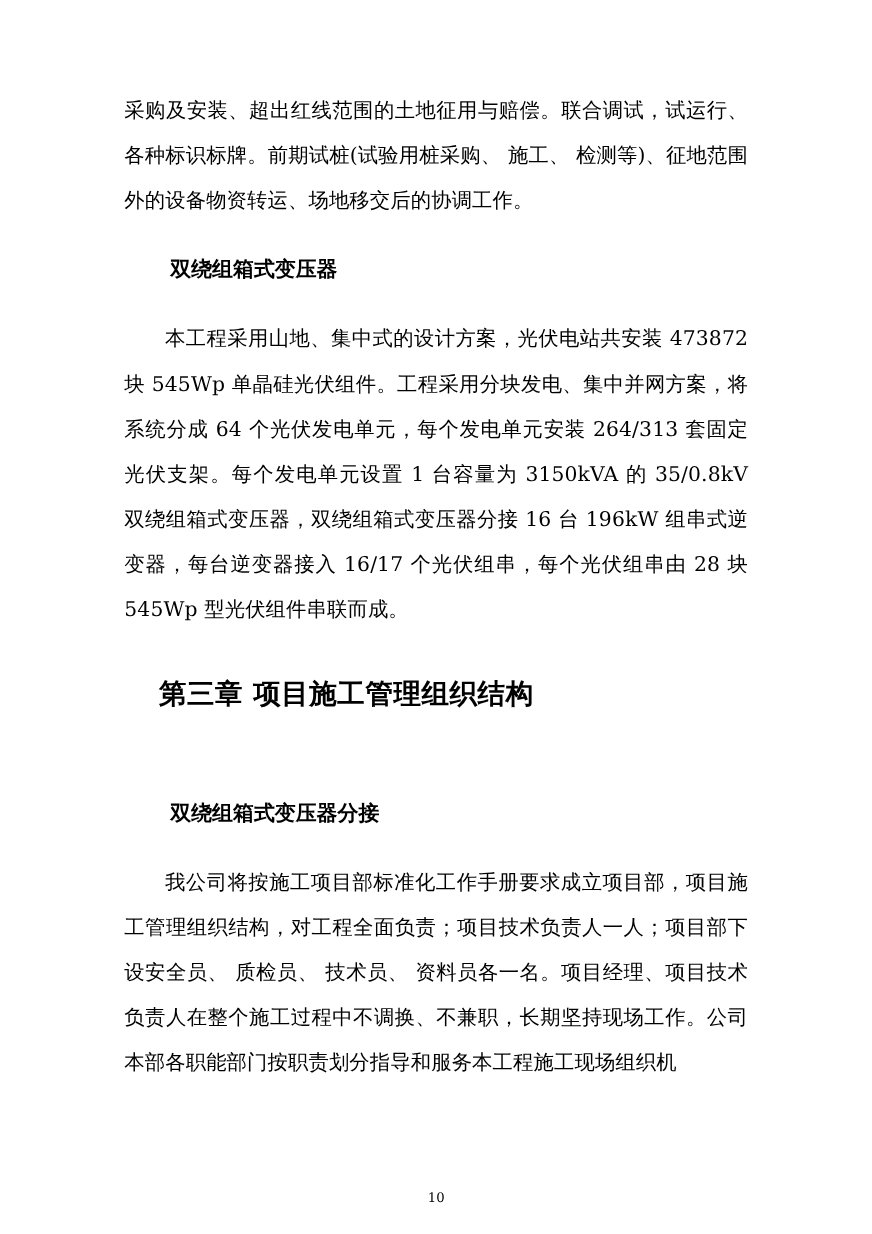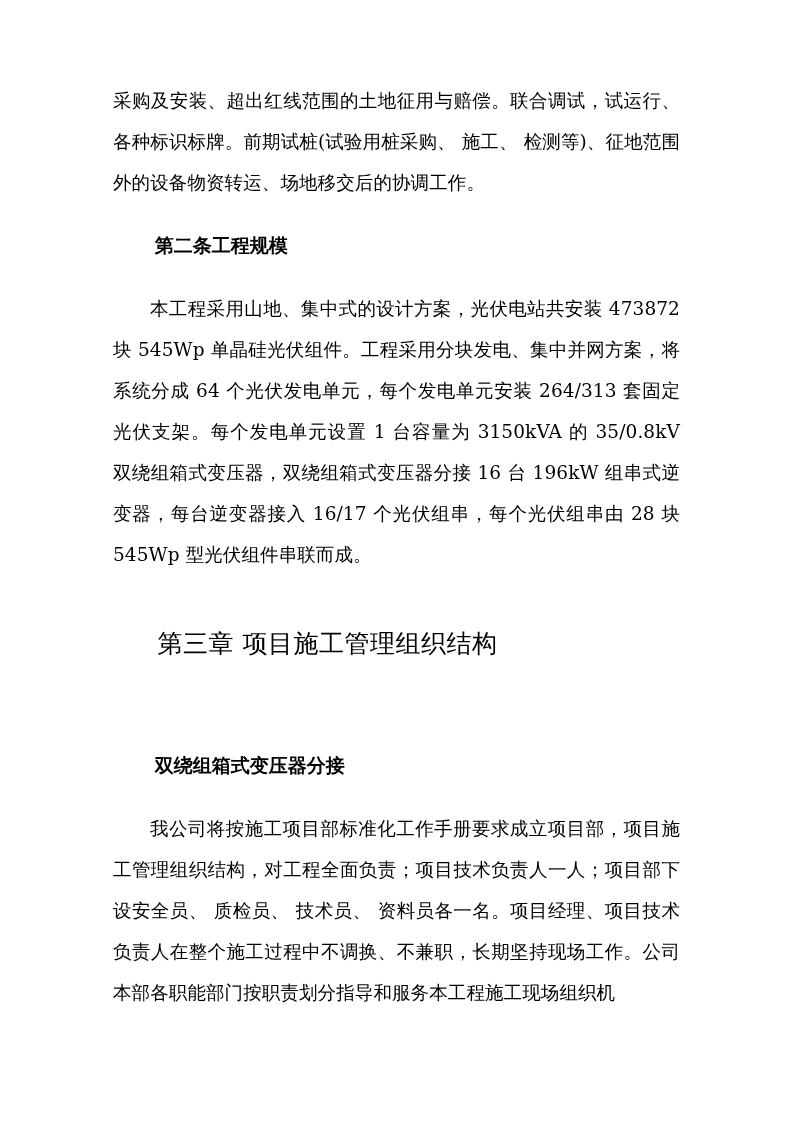--- a/index.html
+++ b/index.html
@@ -43,22 +43,22 @@
   h3.clause {
     font-size: 19px;
     font-weight: bold;
     margin: 0;
     text-indent: 2.2em;
     line-height: 41px;
     font-family: "DejaVu Serif", "Liberation Serif", serif;
   }
   h1.chapter {
     font-size: 25px;
-    font-weight: normal;
-    margin: 17px;
+    font-weight: bold;
+    margin: 4px;
     line-height: 44px;
     text-indent: 1.1em;
     letter-spacing: 0.5px;
   }
   h2.section {
     font-size: 19px;
     font-weight: bold;
     margin: 0;
     line-height: 41px;
     text-indent: 2.2em;
@@ -77,33 +77,34 @@
 </head>
 <body>
 
 <div class="page">
   <div class="content">
 
     <p class="body">采购及安装、超出红线范围的土地征用与赔偿。联合调试，试运行、各种标识标牌。前期试桩(试验用桩采购、 施工、 检测等)、征地范围外的设备物资转运、场地移交后的协调工作。</p>
 
     <div class="spacer-sm"></div>
 
-    <h3 class="clause">第二条工程规模</h3>
+    <h3 class="clause">双绕组箱式变压器</h3>
 
     <div class="spacer-sm"></div>
 
     <p class="body indent">本工程采用山地、集中式的设计方案，光伏电站共安装 473872 块 545Wp 单晶硅光伏组件。工程采用分块发电、集中并网方案，将系统分成 64 个光伏发电单元，每个发电单元安装 264/313 套固定光伏支架。每个发电单元设置 1 台容量为 3150kVA 的 35/0.8kV 双绕组箱式变压器，双绕组箱式变压器分接 16 台 196kW 组串式逆变器，每台逆变器接入 16/17 个光伏组串，每个光伏组串由 28 块 545Wp 型光伏组件串联而成。</p>
 
     <div class="spacer-md"></div>
 
     <h1 class="chapter">第三章  项目施工管理组织结构</h1>
 
     <div class="spacer-xl"></div>
 
     <h2 class="section">双绕组箱式变压器分接</h2>
 
     <div class="spacer-sm"></div>
 
     <p class="body indent">我公司将按施工项目部标准化工作手册要求成立项目部，项目施工管理组织结构，对工程全面负责；项目技术负责人一人；项目部下设安全员、 质检员、 技术员、 资料员各一名。项目经理、项目技术负责人在整个施工过程中不调换、不兼职，长期坚持现场工作。公司本部各职能部门按职责划分指导和服务本工程施工现场组织机</p>
 
   </div>
 
+  <div class="page-number">10</div>
 </div>
 
 </body></html>

